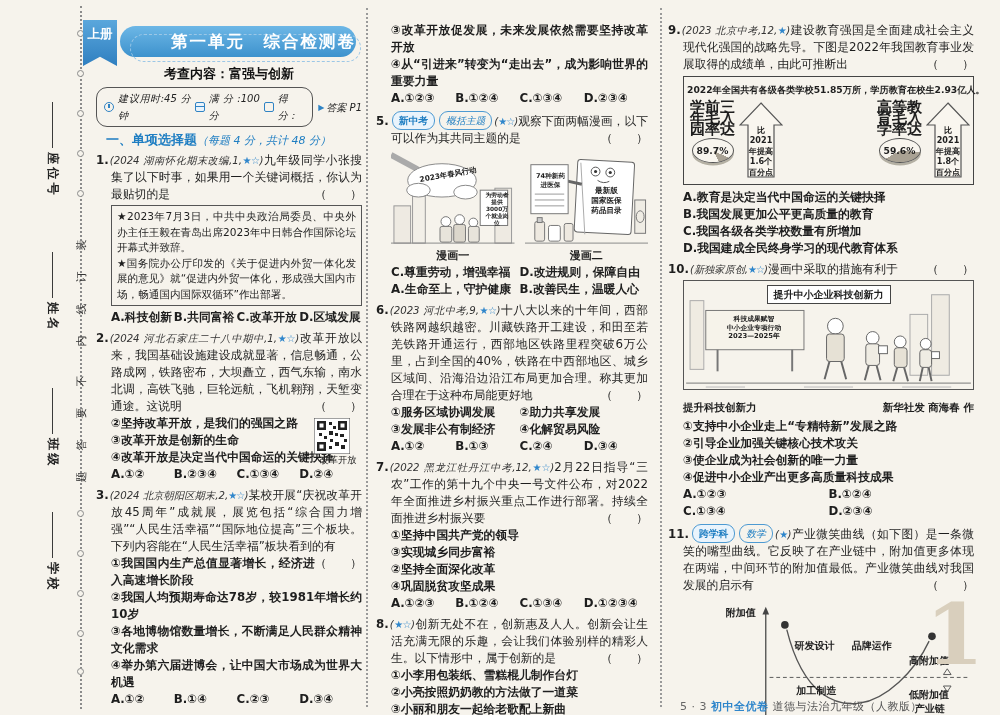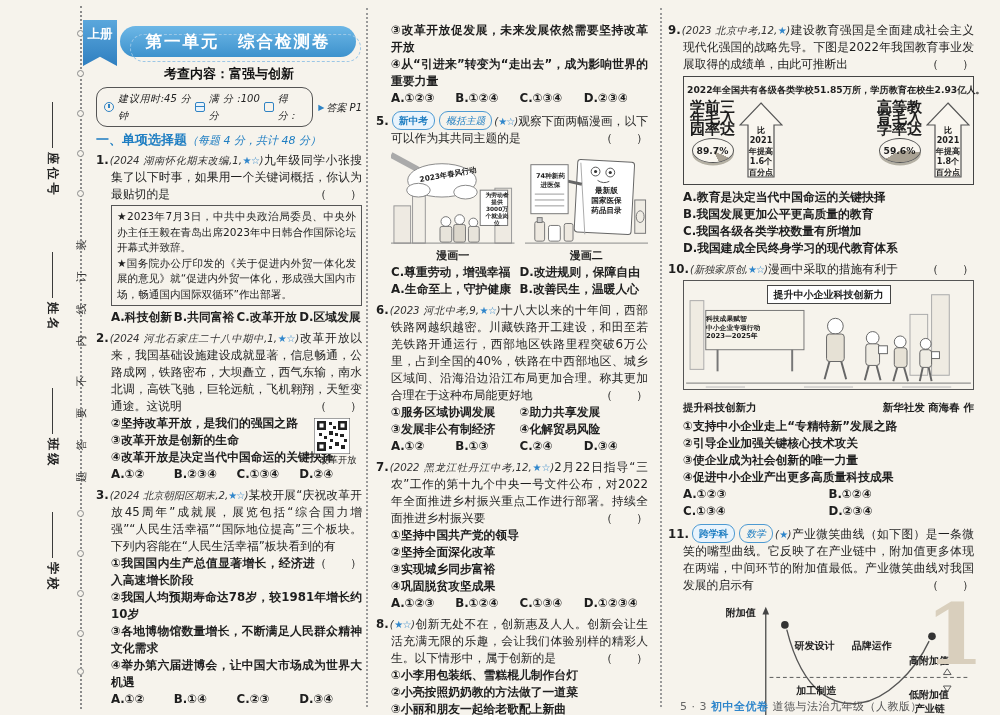--- a/index.html
+++ b/index.html
@@ -15,35 +15,35 @@
 .slabel{writing-mode:vertical-rl;text-orientation:sideways;font-size:12.3px;letter-spacing:3px;color:#222;font-weight:bold}
 
 .vsep{position:absolute;top:8px;bottom:8px;border-left:2px dotted #9a9a9a}
 .col{position:absolute;font-size:11.8px;line-height:17px;text-align:justify}
 #col1{left:96px;width:266px;top:26px}
 #col2{left:376px;width:272px;top:22px}
 #col3{left:668px;width:306px;top:22px}
 
 .hdr{position:relative;margin-bottom:4px}
 .ribbon{position:absolute;left:-13px;top:-6px;width:34px;height:46px;background:linear-gradient(#5aa7dc,#2f7fc0);clip-path:polygon(0 0,100% 0,100% 100%,50% 80%,0 100%);color:#fff;font-size:12.5px;font-weight:bold;text-align:center;padding-top:5px;z-index:3}
-.banner{position:relative;margin:0 6px 0 24px;background:linear-gradient(#6db7e6,#3d92cd);border-radius:17px;color:#fff;font-size:16.5px;font-weight:bold;letter-spacing:2px;text-align:center;padding:7px 0;z-index:2}
+.banner{position:relative;margin:0 6px 0 24px;background:linear-gradient(#6db7e6,#3d92cd);border-radius:17px;color:#fff;font-size:16.5px;font-weight:bold;letter-spacing:2px;text-align:right;padding:7px 0;z-index:2}
 .banner::after{content:"";position:absolute;left:10px;top:8px;right:-5px;bottom:-5px;border:1.4px dashed #9cc7e6;border-radius:17px;z-index:-1}
 .scope{text-align:center;font-weight:bold;font-size:13px;margin:8px 0 5px;color:#111}
 .meta{display:flex;align-items:center;gap:5px;font-size:10px}
 .mpill{display:flex;align-items:center;gap:4px;border:1.3px solid #555;border-radius:11px;padding:2px 7px;flex:1}
 .mpill i,.ansref i{font-style:italic;color:#222}
 .micon{display:inline-block;width:10px;height:10px;flex:none}
 .clockic{border:1.4px solid #2f83c4;border-radius:50%;position:relative}
 .clockic::after{content:"";position:absolute;left:3.4px;top:1.4px;width:1.4px;height:3.6px;background:#2f83c4}
 .noteic{border:1.4px solid #2f83c4;border-radius:2px;background:linear-gradient(#e9f3fb 40%,#2f83c4 40%,#2f83c4 55%,#e9f3fb 55%)}
 .scoreic{border:1.4px solid #2f83c4;border-radius:2px}
 .ansref{display:flex;align-items:center;gap:2px;white-space:nowrap}
 .tri{color:#2f83c4;font-size:8px}
 
-.sec{color:#1f7ec2;margin:2px 0 3px}
+.sec{color:#1f7ec2;margin:2px 10px 3px}
 .sec b{font-size:13px}
 .sec i{font-size:11px}
 .q{position:relative;padding-left:15px;margin-bottom:4px}
 .qn{font-weight:bold;margin-left:-15px;padding-right:1px}
 .src{font-style:italic;font-size:10.2px;color:#333}
 .st{color:#2f86cb;font-size:10px;letter-spacing:-1px}
 .brk{float:right}
 .qbox{border:1.2px solid #555;padding:3px 5px;margin:2px 0 3px;font-size:10.6px;line-height:15.5px}
 .sub{font-weight:bold}
 .sub2{display:flex;font-weight:bold}
@@ -65,21 +65,21 @@
 .tframe svg{position:absolute;inset:0;width:100%;height:100%}
 .tcap{text-align:center;font-weight:bold;font-size:11px;line-height:15px}
 .cloudtxt{position:absolute;left:22px;top:20px;width:70px;font-size:7.4px;font-weight:bold;text-align:center;transform:rotate(-10deg);line-height:9px}
 .signtxt{position:absolute;left:93px;top:42px;width:26px;font-size:5.8px;line-height:7px;text-align:center;font-weight:bold}
 .papertxt{position:absolute;left:7px;top:22px;width:38px;font-size:6.6px;font-weight:bold;text-align:center;line-height:8.5px}
 .booktxt{position:absolute;left:56px;top:36px;width:52px;font-size:7.6px;font-weight:bold;text-align:center;line-height:10px}
 
 .toon10{position:relative;height:110px;border:1.2px solid #555;margin:2px 0 0}
 .toon10 svg{position:absolute;inset:0;width:100%;height:100%}
 .t10banner{position:absolute;left:50%;transform:translateX(-50%);top:4px;border:1.1px solid #444;background:#fff;font-size:10px;font-weight:bold;padding:0 6px;white-space:nowrap}
-.t10board{position:absolute;left:22px;top:34px;width:96px;font-size:6.8px;font-weight:bold;text-align:left;line-height:8.6px}
+.t10board{position:absolute;left:22px;top:34px;width:96px;font-size:6.8px;font-weight:bold;text-align:center;line-height:8.6px}
 .t10cap{display:flex;justify-content:space-between;font-size:10.5px;font-weight:bold;margin:9px 0 2px}
 
 .edu{border:1.2px solid #444;padding:4px 3px 6px;margin:3px 0 4px}
 .edu-t{font-size:9.2px;font-weight:bold;text-align:center;white-space:nowrap}
 .edu-row{display:flex;justify-content:space-between;margin-top:4px}
 .eg{display:flex;gap:1px}
 .eg-l{width:51px;text-align:center}
 .eg-lab{font-size:15px;font-weight:bold;line-height:11px}
 .pie{position:relative;width:42px;height:25px;border:1px solid #555;border-radius:50%;margin:3px auto 0;box-shadow:0 2.5px 0 rgba(125,120,104,.55)}
 .pie span{position:absolute;inset:0;display:flex;align-items:center;justify-content:center;font-size:9.2px;font-weight:bold}
@@ -328,22 +328,22 @@
         <span>A.①②</span>
           <span>B.①③</span>
           <span>C.②④</span>
           <span>D.③④</span>
       </div>
     </div>
 
     <div class="q">
       <p class="stem"><b class="qn">7.</b><i class="src">(2022 黑龙江牡丹江中考,12,</i><span class="st">★☆</span><i class="src">)</i><span>2月22日指导“三农”工作的第十九个中央一号文件公布，对2022年全面推进乡村振兴重点工作进行部署。持续全面推进乡村振兴要</span><span class="brk">（　　）</span></p>
       <p class="sub">①坚持中国共产党的领导</p>
+      <p class="sub">③实现城乡同步富裕</p>
       <p class="sub">②坚持全面深化改革</p>
-      <p class="sub">③实现城乡同步富裕</p>
       <p class="sub">④巩固脱贫攻坚成果</p>
       <div class="ans">
         <span>A.①②③</span>
           <span>B.①②④</span>
           <span>C.①③④</span>
           <span>D.①②③④</span>
       </div>
     </div>
 
     <div class="q">

